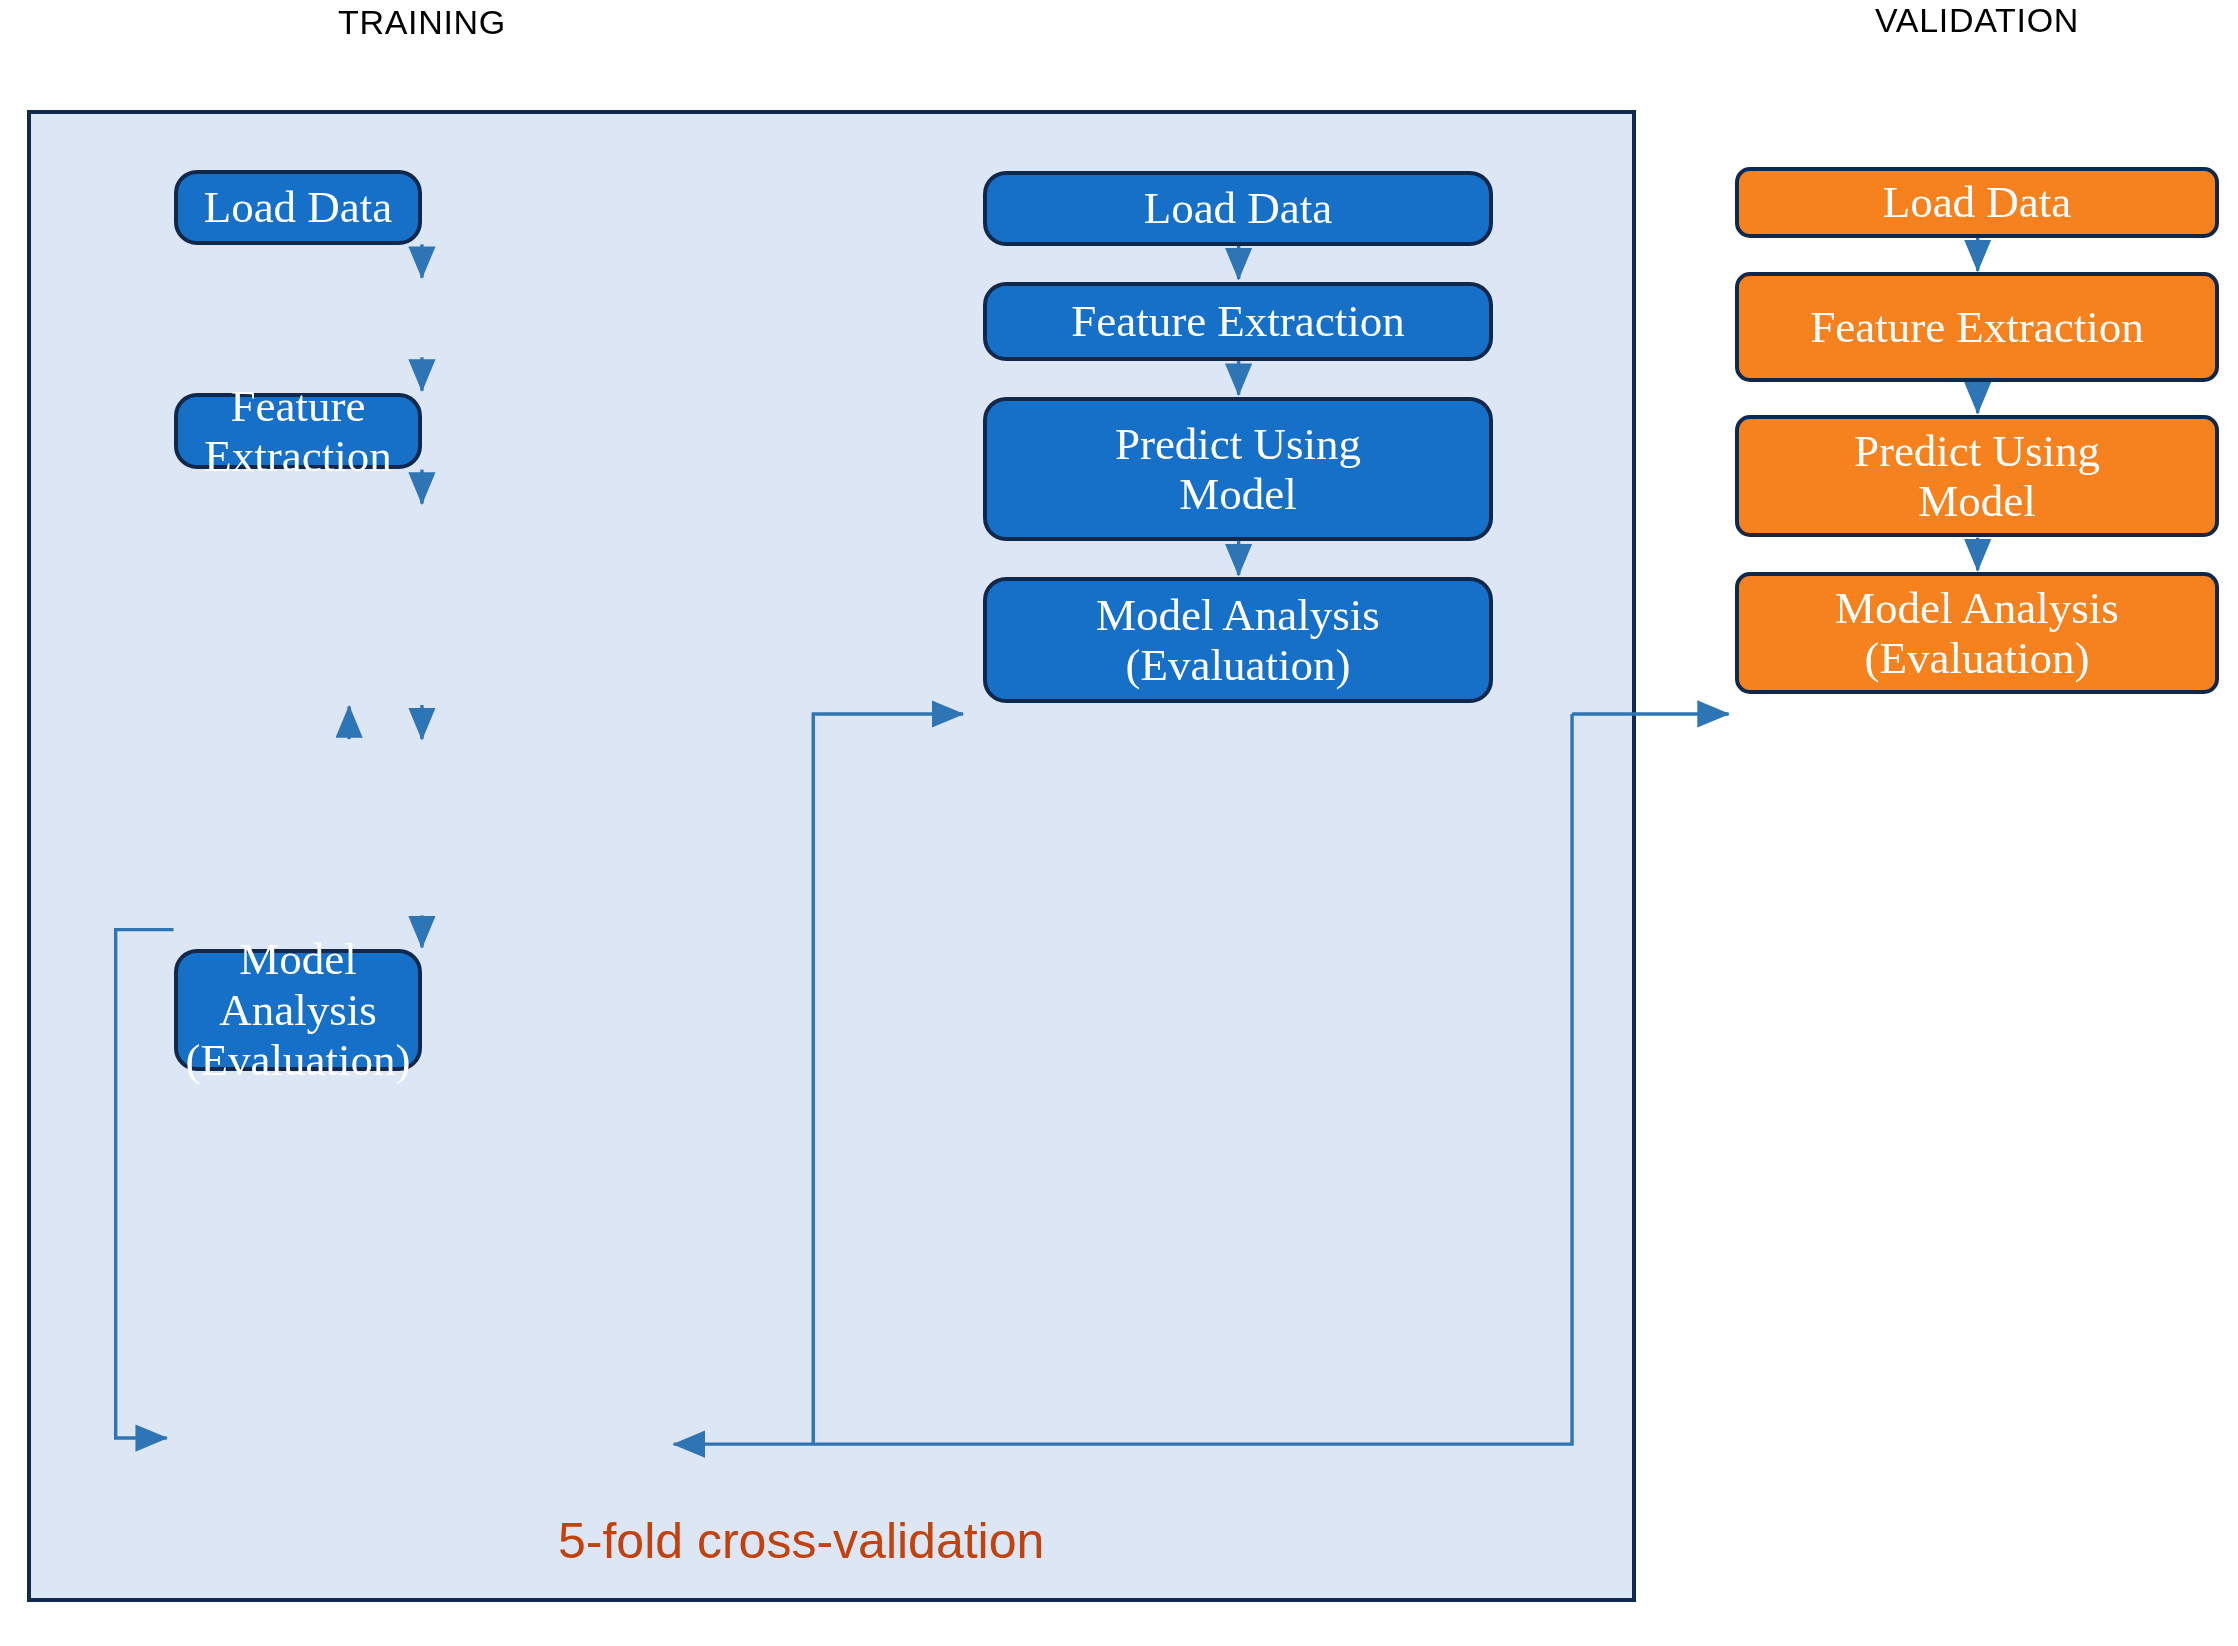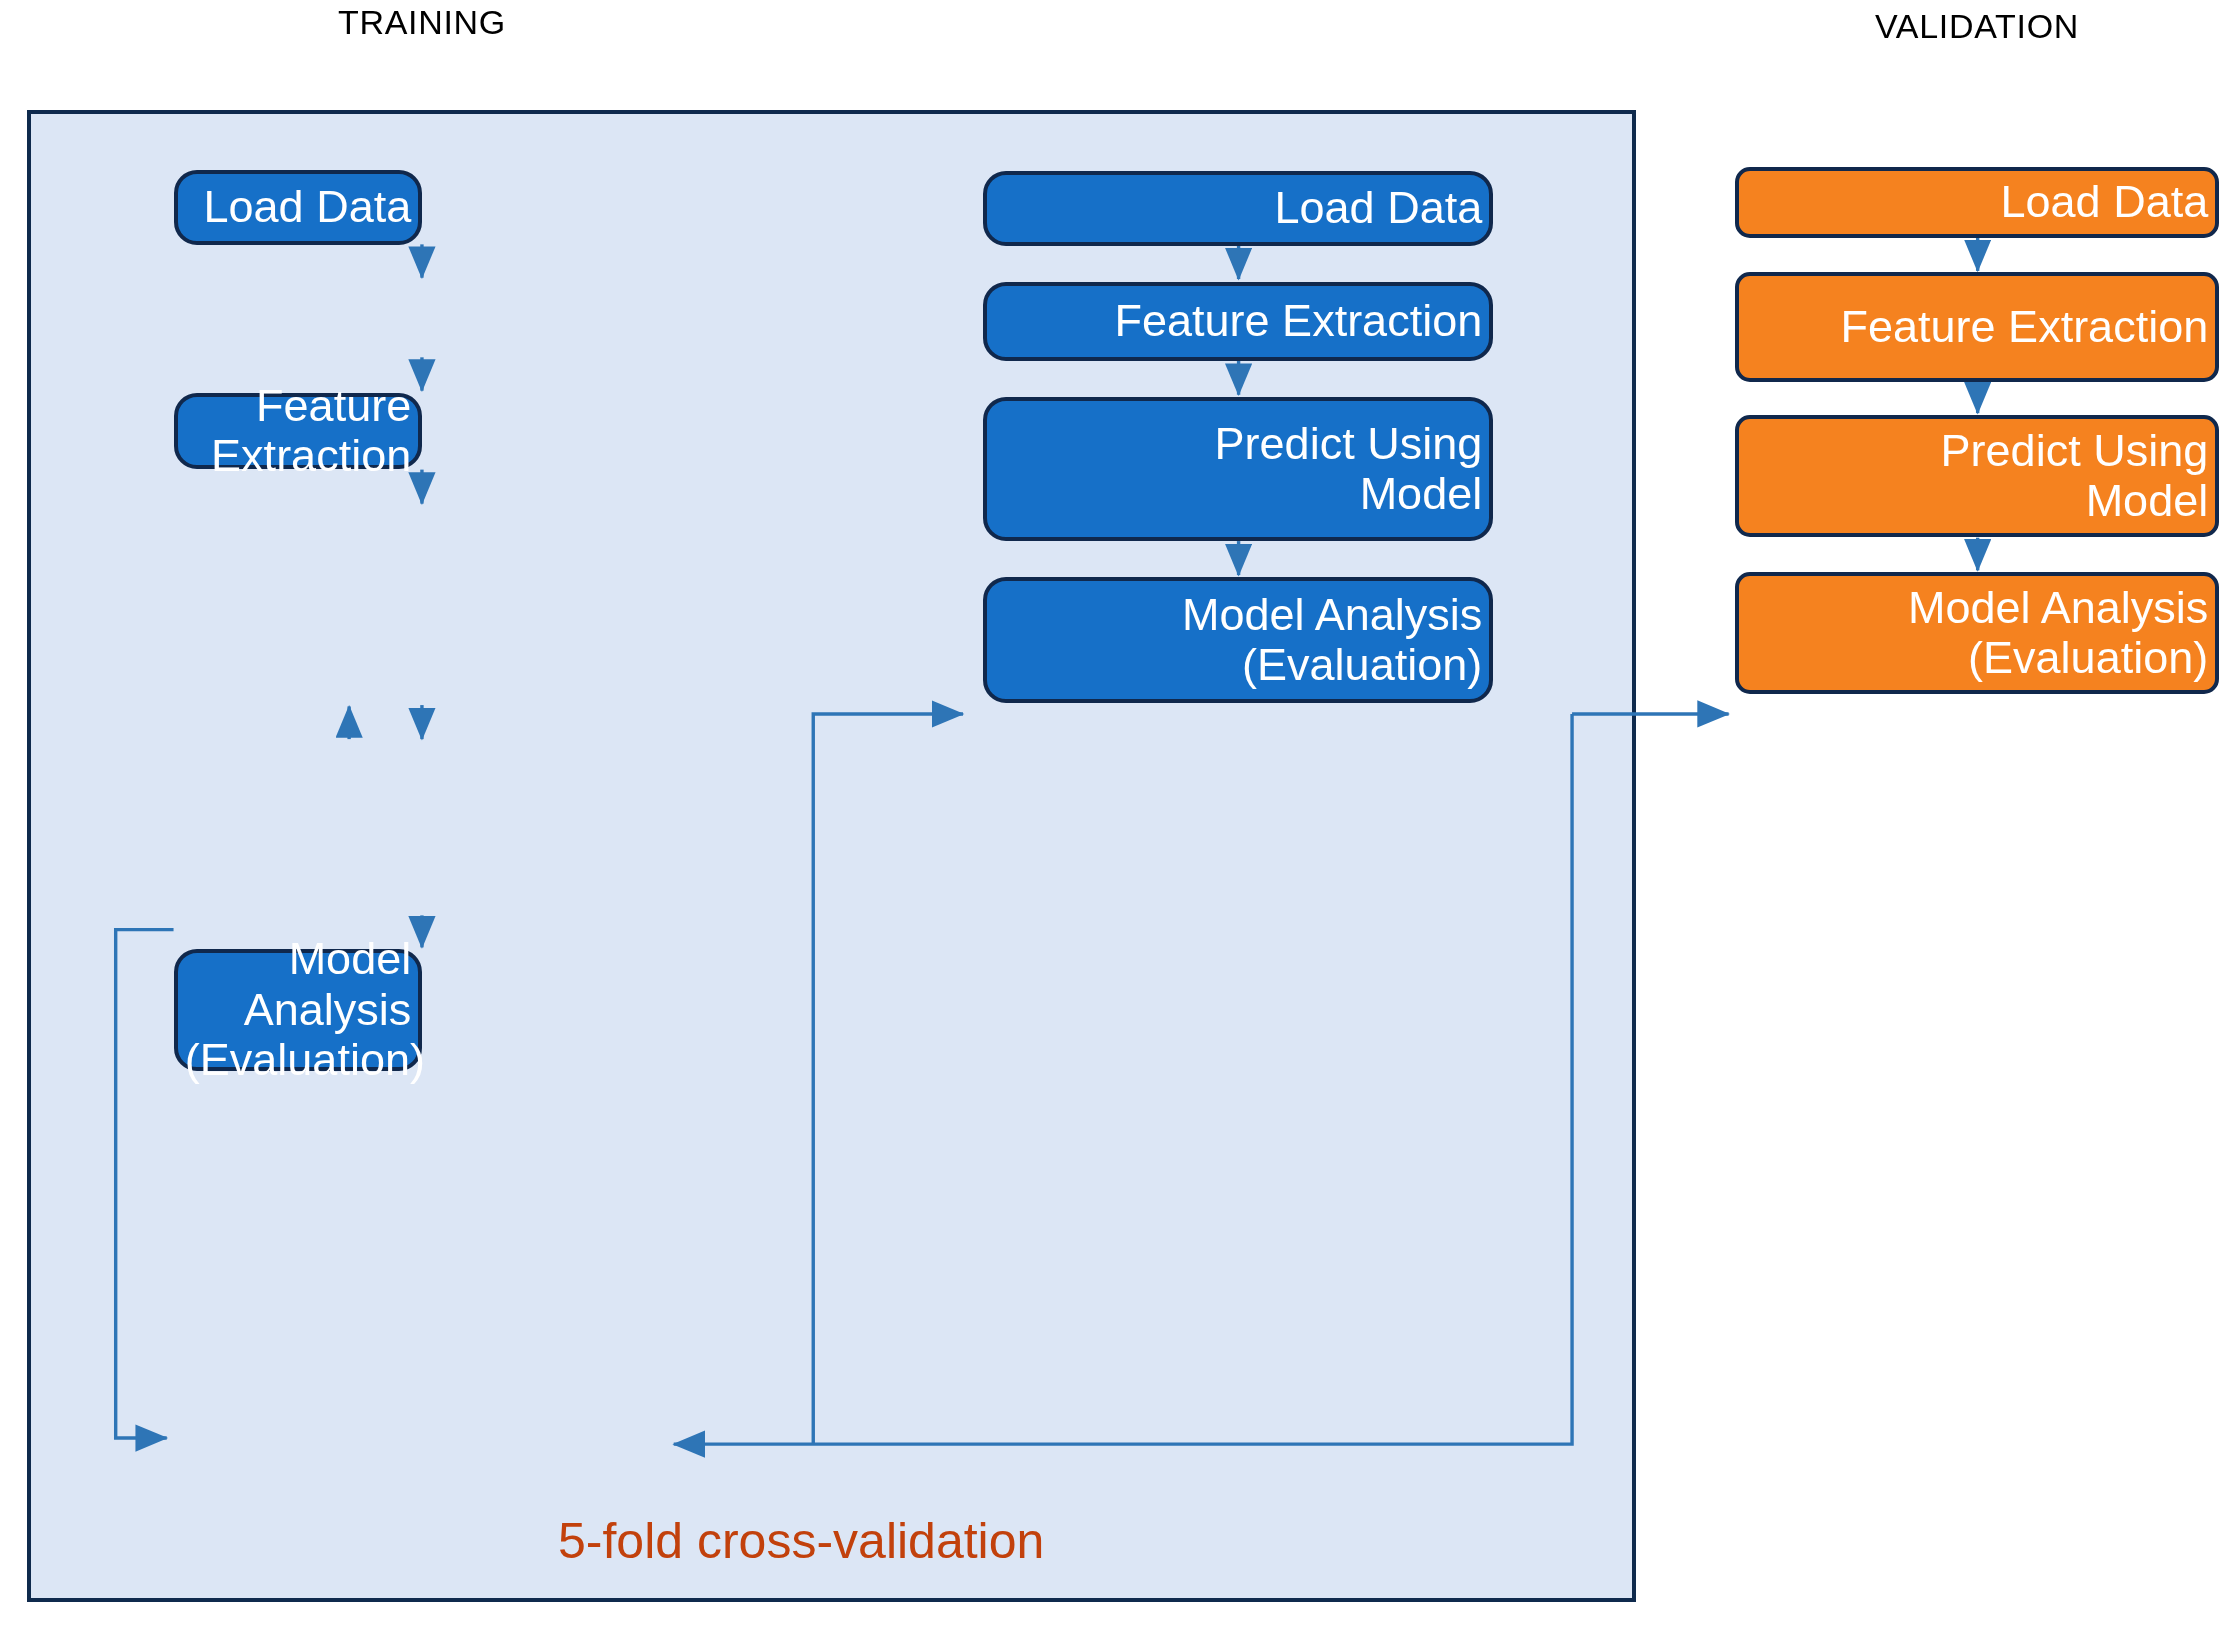--- a/index.html
+++ b/index.html
@@ -27,25 +27,25 @@
     box-sizing:border-box;
   }
 
   .node{
     position:absolute;
     box-sizing:border-box;
     border:4.8px solid #10284C;
     display:flex;
     align-items:center;
     justify-content:center;
-    text-align:right;
+    text-align:center;
     color:#FFFFFF;
     font-size:45px;
     line-height:1.12;
-    font-family:Liberation Sans, sans-serif;
+    font-family:Liberation Serif, serif;
     padding:2.7px 6.8px;
   }
   .node.blue{background:#1670C8;border-radius:23px;}
   .node.orange{background:#F5821F;border-radius:15px;}
   .node .lbl{display:block;width:100%;}
 
   .footnote{
     position:absolute;
     font-size:50px;
     color:#c2410c;
@@ -54,21 +54,21 @@
   }
 
   svg.arrows{position:absolute;left:0;top:0;width:2239px;height:1647px;pointer-events:none;}
 </style>
 </head>
 <body>
 
 <div id="stage">
 
   <div class="col-title" style="left:177px;top:3.4px;width:490px;">TRAINING</div>
-  <div class="col-title" style="left:1732px;top:7px;width:490px;">VALIDATION</div>
+  <div class="col-title" style="left:1732px;top:1px;width:490px;">VALIDATION</div>
 
   <div class="container-box" style="left:27px;top:110px;width:1609px;height:1492px;"></div>
 
   <svg class="arrows" viewBox="0 0 3290 2420" xmlns="http://www.w3.org/2000/svg">
     <defs>
       <marker id="ah" markerWidth="12" markerHeight="12" refX="9.2" refY="4" orient="auto" markerUnits="strokeWidth">
         <path d="M0,0 L9.6,4 L0,8 z" fill="#2E75B6"></path>
       </marker>
     </defs>
     <g stroke="#2E75B6" stroke-width="5" fill="none" marker-end="url(#ah)">

